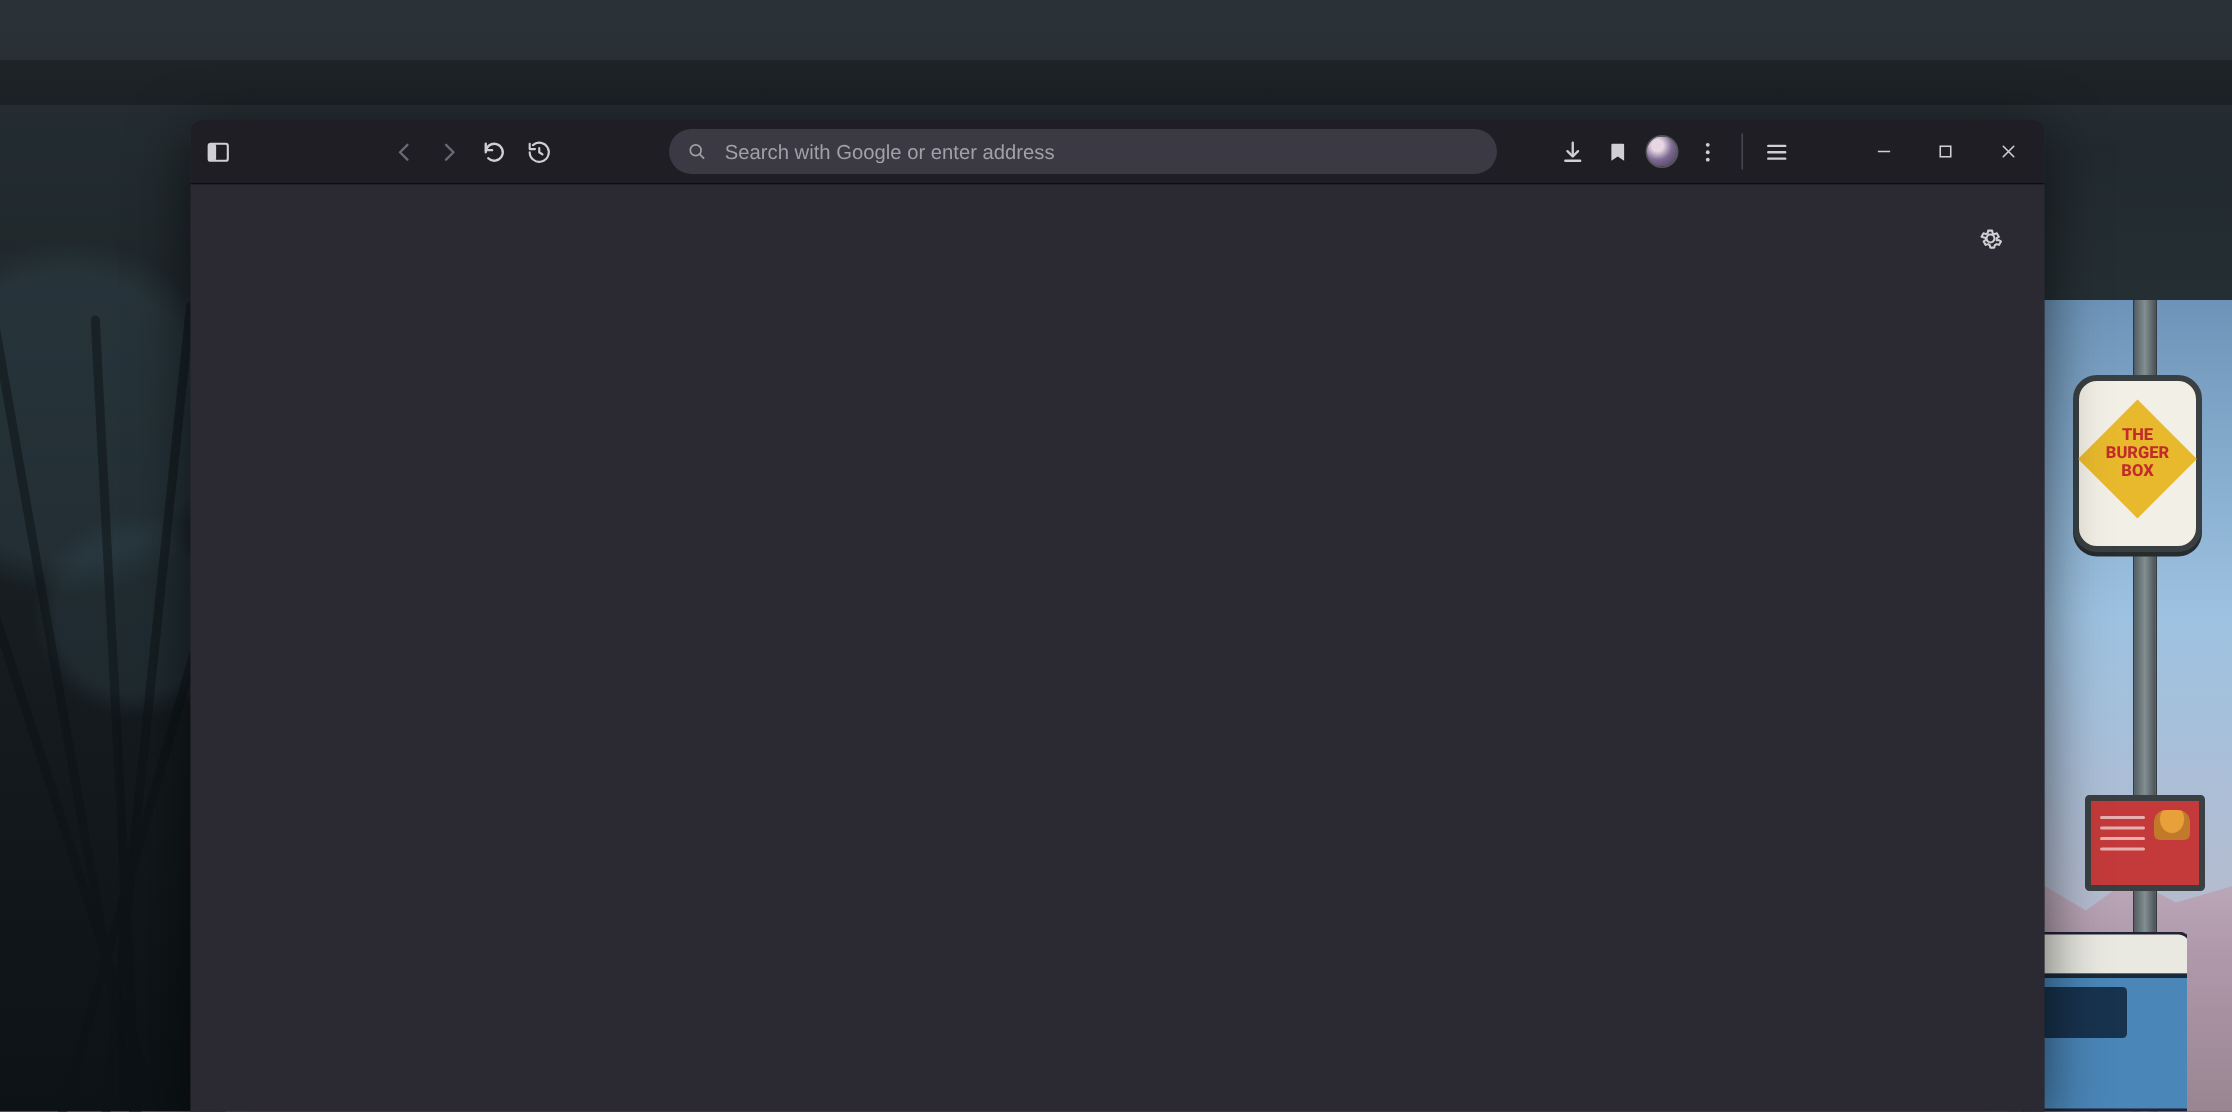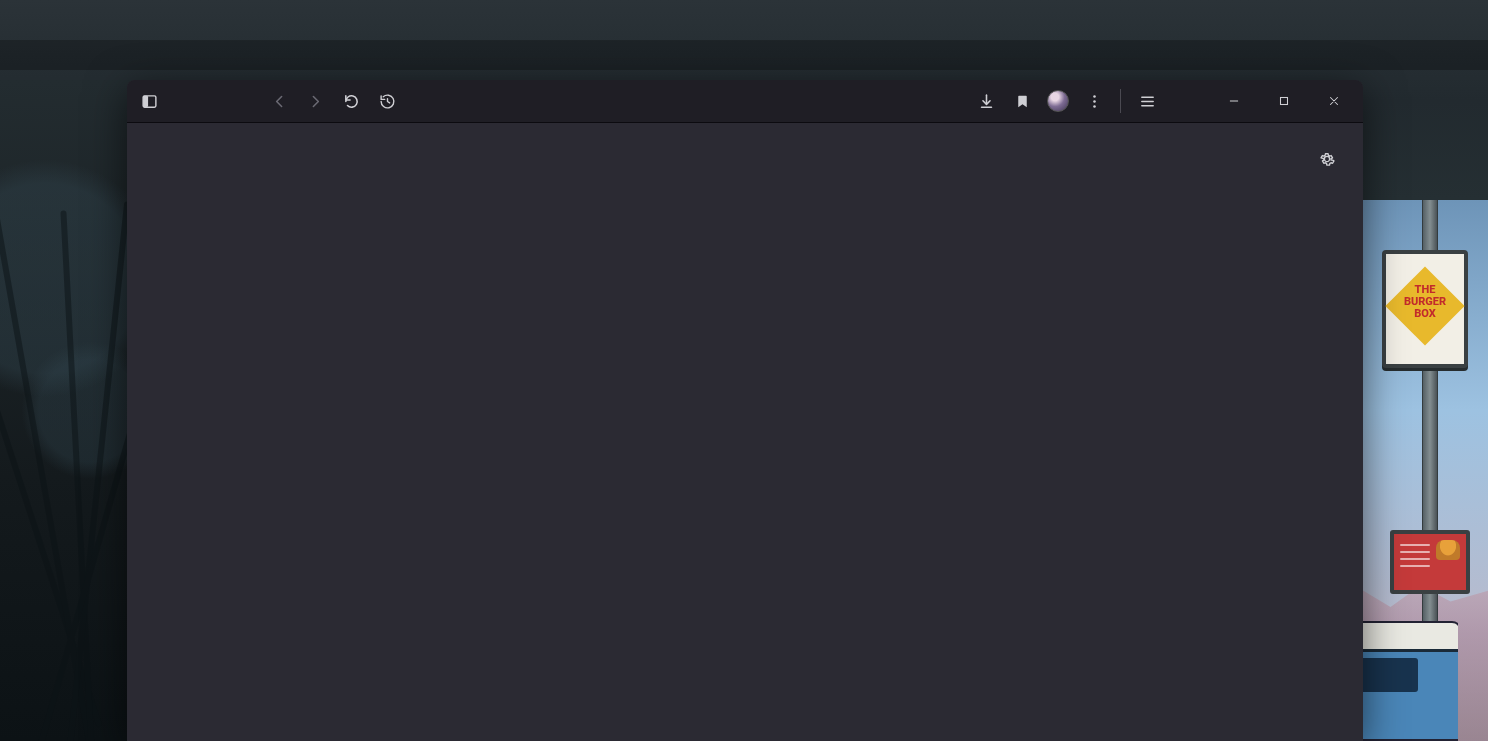--- a/index.html
+++ b/index.html
@@ -85,21 +85,21 @@
     border-right:1px solid #333b3e;
   }
   .sign-board {
     position: absolute;
     right: 20px;
     top: 250px;
     width: 78px;
     height: 110px;
     background: #f2efe6;
     border: 4px solid #3a4042;
-    border-radius: 4px;
+    border-radius: 16px;
     box-shadow: 0 3px 0 #262c2e;
   }
   .sign-diamond {
     position:absolute;
     top:8px; left:8px;
     width:56px; height:56px;
     background:#e8b92c;
     transform:rotate(45deg);
     transform-origin:center;
     left:11px; top:24px;
@@ -376,20 +376,27 @@
     </div>
 
     <div class="tb-btn">
       <svg class="icon" viewBox="0 0 24 24">
         <path d="M3 12a9 9 0 1 0 3-6.7" fill="none" stroke="currentColor" stroke-width="2" stroke-linecap="round"></path>
         <path d="M3 4v5h5" fill="none" stroke="currentColor" stroke-width="2" stroke-linecap="round" stroke-linejoin="round"></path>
         <path d="M12 8v4l3 2" fill="none" stroke="currentColor" stroke-width="2" stroke-linecap="round" stroke-linejoin="round"></path>
       </svg>
     </div>
 
+    <div class="urlbar">
+      <svg class="icon-sm" viewBox="0 0 24 24" style="color:#a0a0a8;">
+        <circle cx="10.5" cy="10.5" r="6.5" fill="none" stroke="currentColor" stroke-width="2"></circle>
+        <path d="M20 20l-4.5-4.5" stroke="currentColor" stroke-width="2" stroke-linecap="round"></path>
+      </svg>
+      <input type="text" placeholder="Search with Google or enter address" style="">
+    </div>
 
     <div class="flex-grow"></div>
 
     <div class="tb-btn">
       <svg class="icon" viewBox="0 0 24 24">
         <path d="M12 3v12" stroke="currentColor" stroke-width="2.2" stroke-linecap="round"></path>
         <path d="M7 11l5 5 5-5" fill="none" stroke="currentColor" stroke-width="2.2" stroke-linecap="round" stroke-linejoin="round"></path>
         <path d="M5 20h14" stroke="currentColor" stroke-width="2.2" stroke-linecap="round"></path>
       </svg>
     </div>

